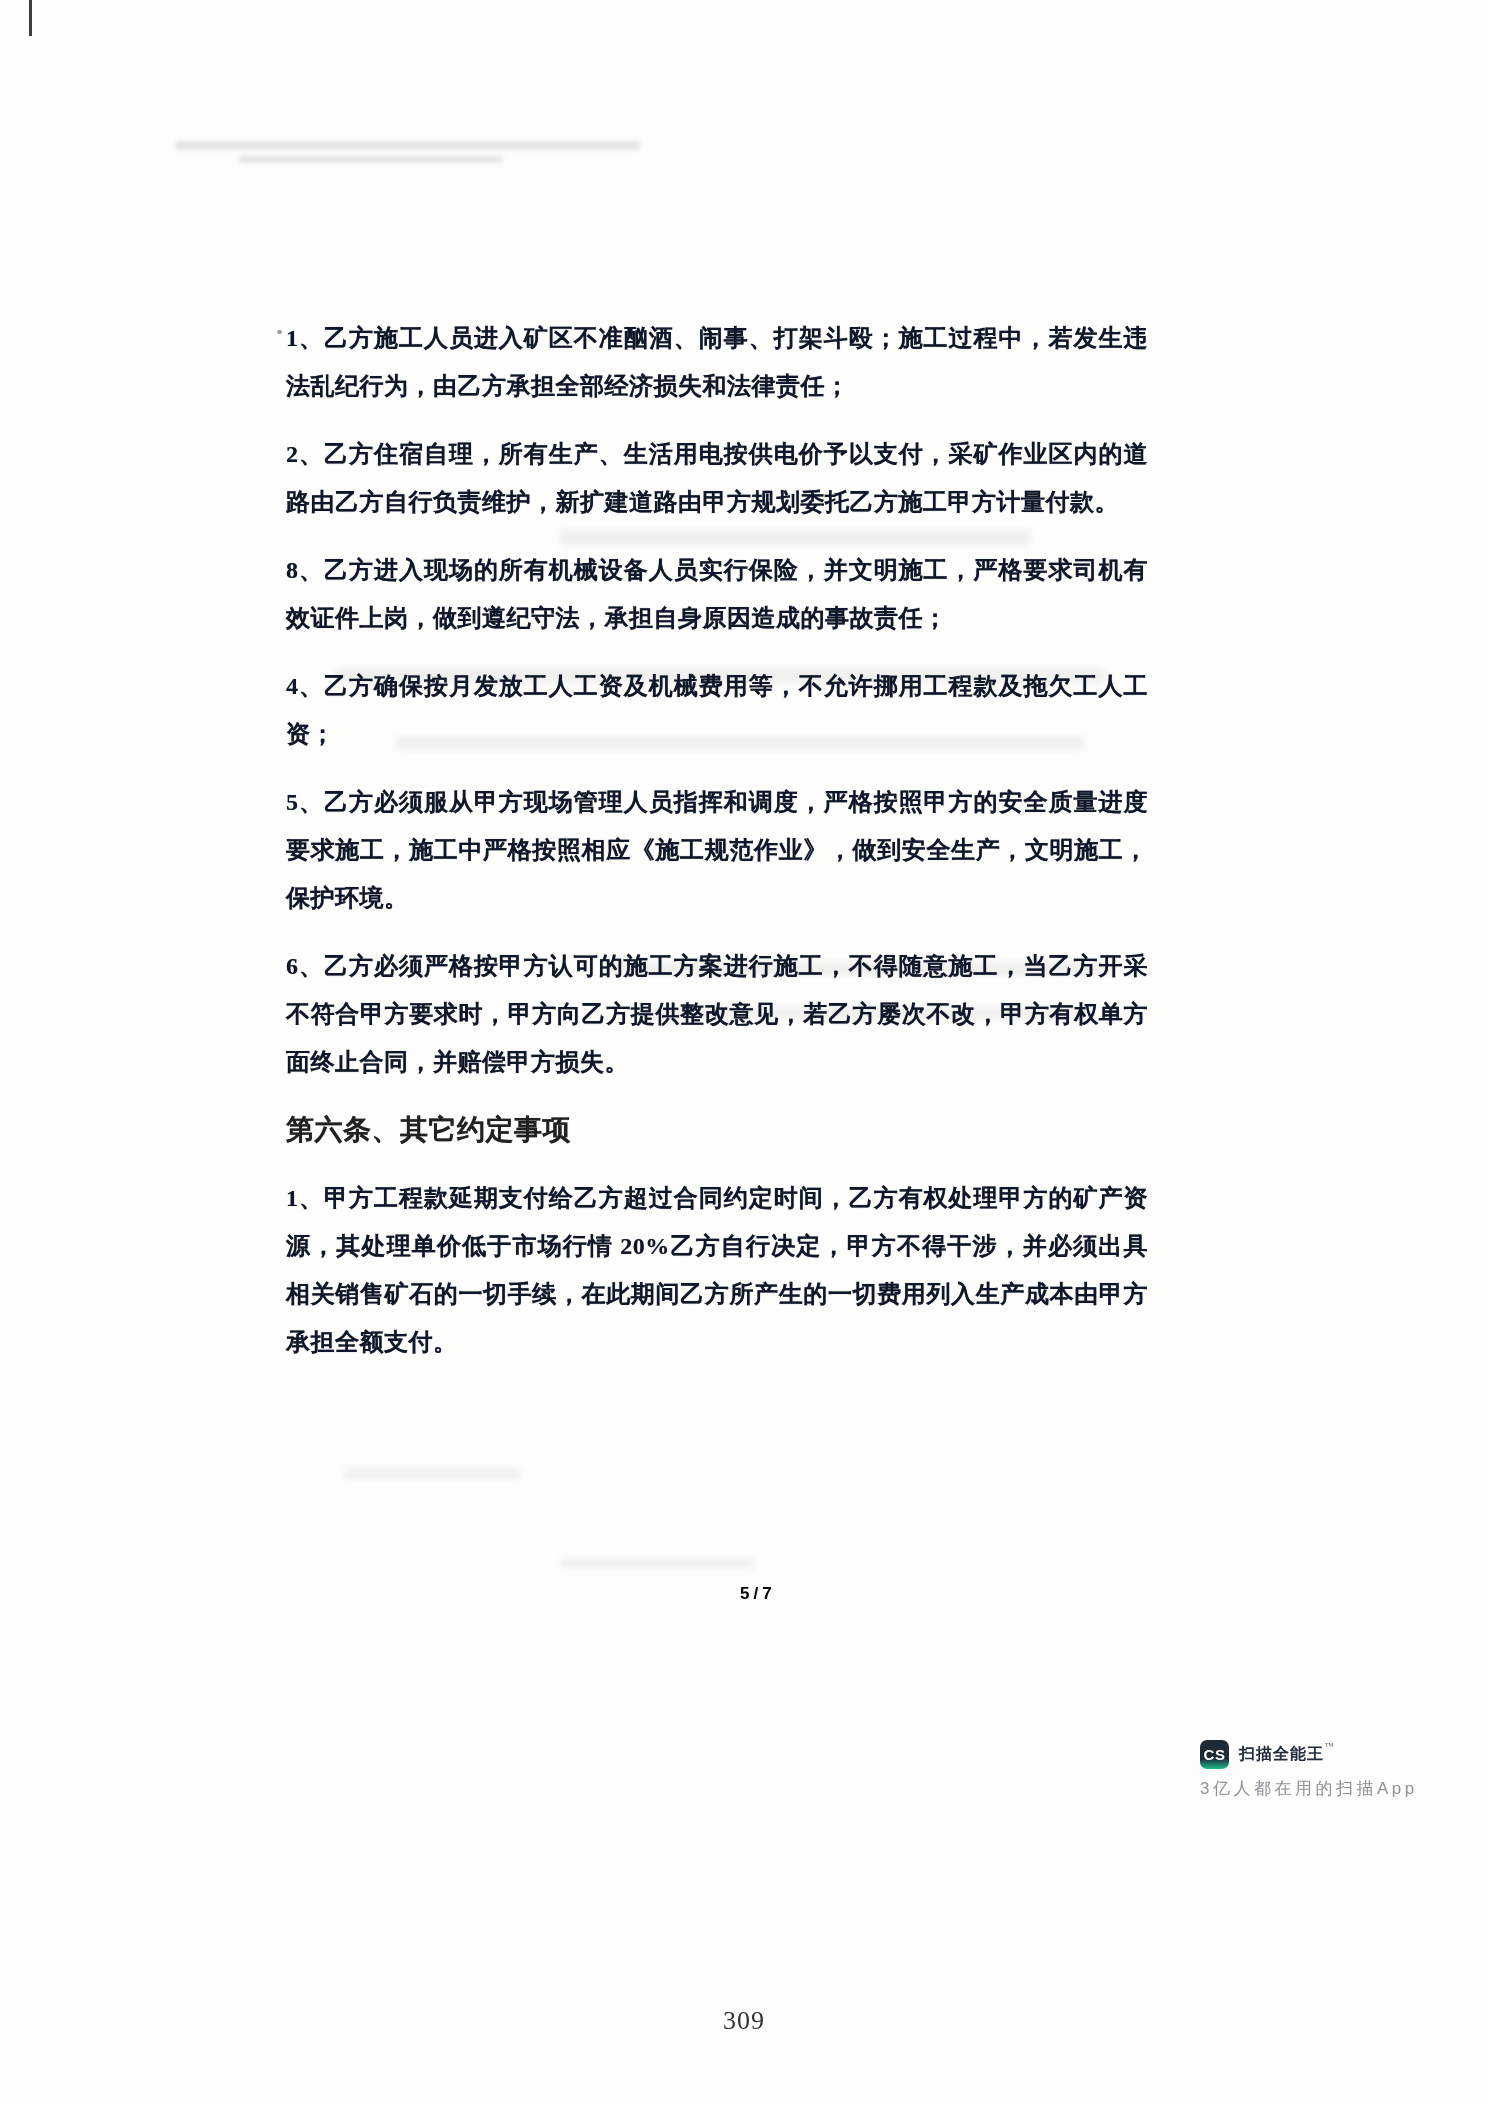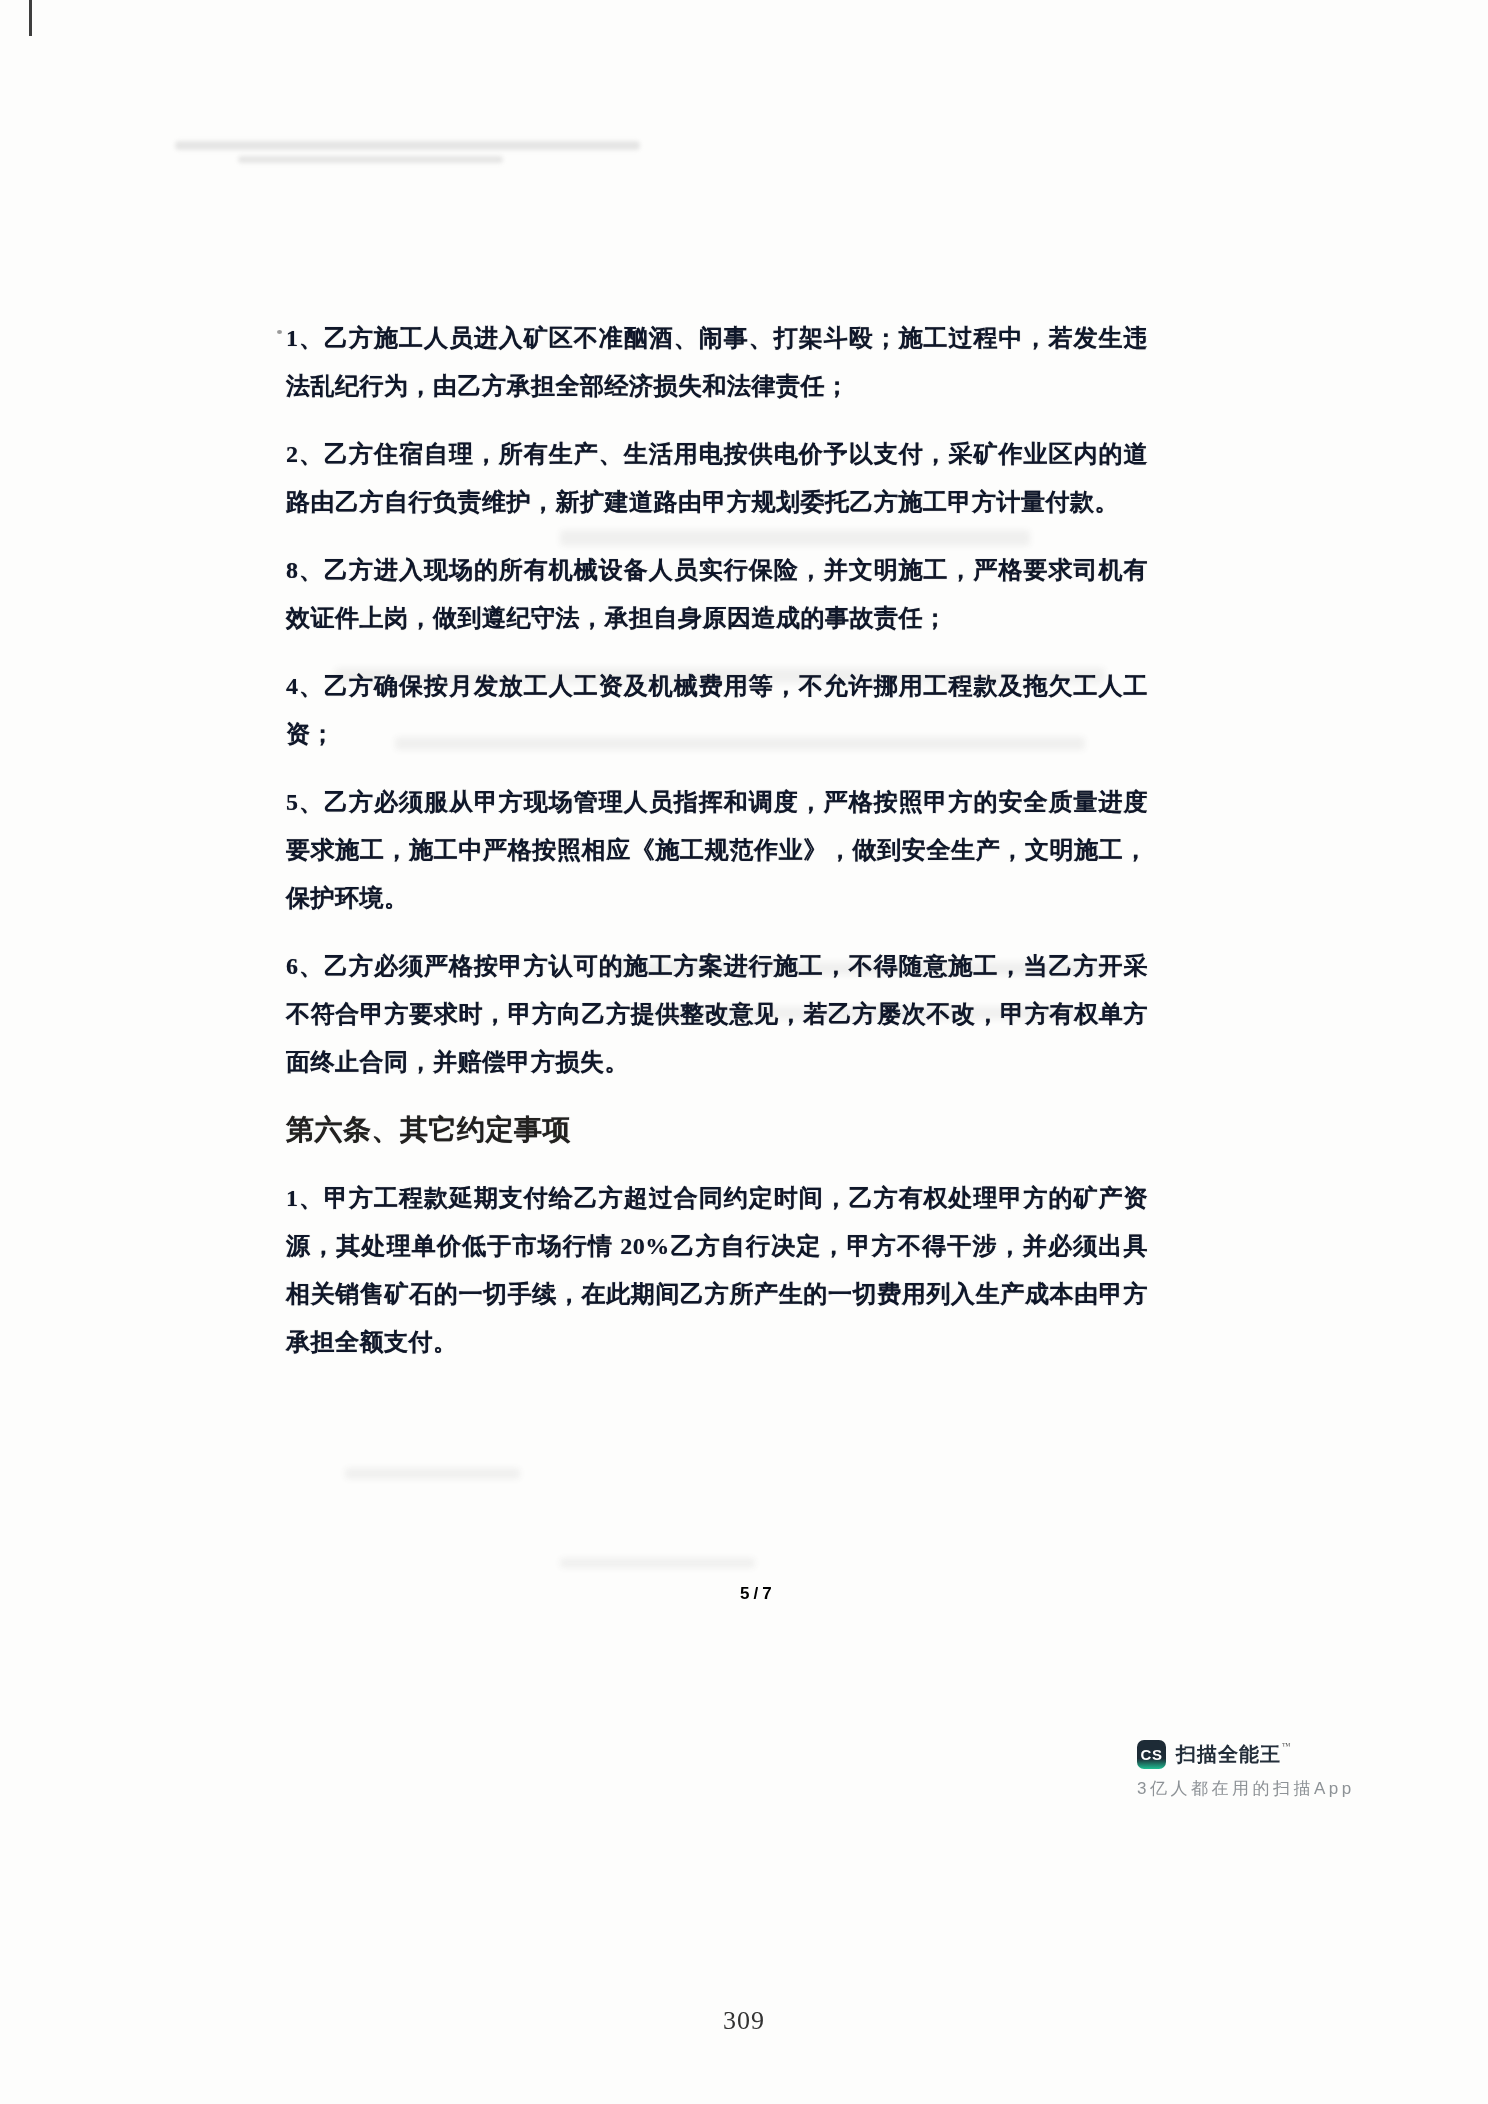--- a/index.html
+++ b/index.html
@@ -49,42 +49,42 @@
     font-size: 17px;
     font-weight: 700;
     letter-spacing: 4px;
     color: #000000;
     font-family: "Liberation Sans", "DejaVu Sans", sans-serif;
   }
 
   
   .watermark {
     position: absolute;
-    left: 1137px;
+    left: 1200px;
     top: 1740px;
     width: 260px;
   }
   .wm-row { display: flex; align-items: center; }
   .wm-icon {
     width: 29px; height: 29px;
     border-radius: 7px;
     display: flex; align-items: center; justify-content: center;
     background: linear-gradient(180deg, #1d2b36 64%, #1fbf92 100%);
     flex: 0 0 auto;
   }
   .wm-icon span {
     color: #ffffff;
     font-size: 15px;
     font-weight: 700;
     font-family: "Liberation Sans", "DejaVu Sans", sans-serif;
     letter-spacing: 0.5px;
   }
   .wm-brand {
     margin-left: 10px;
-    font-size: 20px;
+    font-size: 16px;
     font-weight: 700;
     color: #222d39;
     font-family: "Liberation Sans", "DejaVu Sans", sans-serif;
     letter-spacing: 1px;
   }
   .wm-tm {
     font-size: 9px;
     color: #555;
     align-self: flex-start;
     margin-top: 1px;

